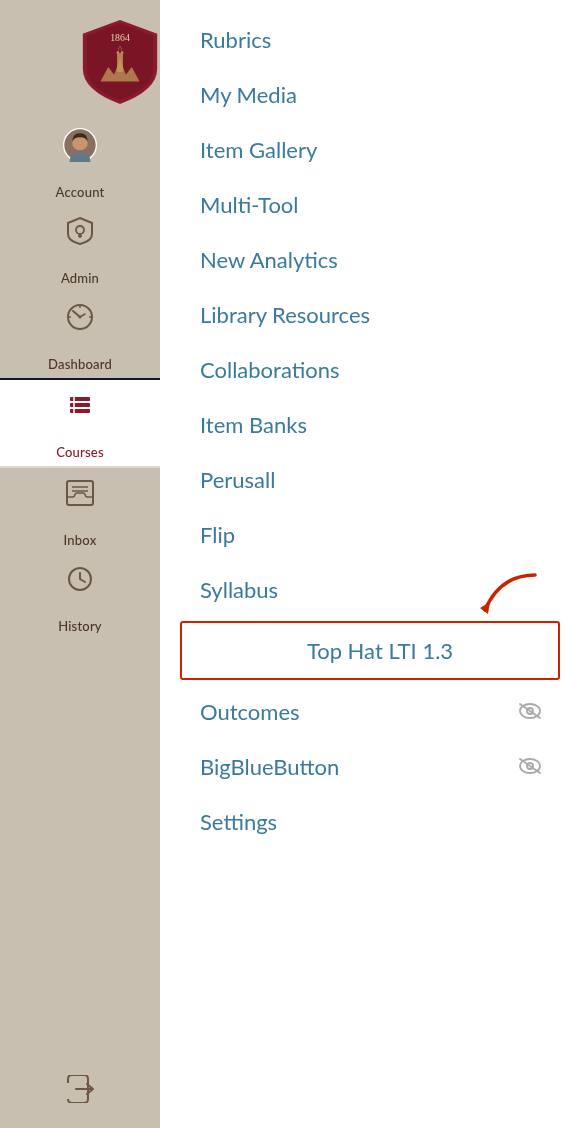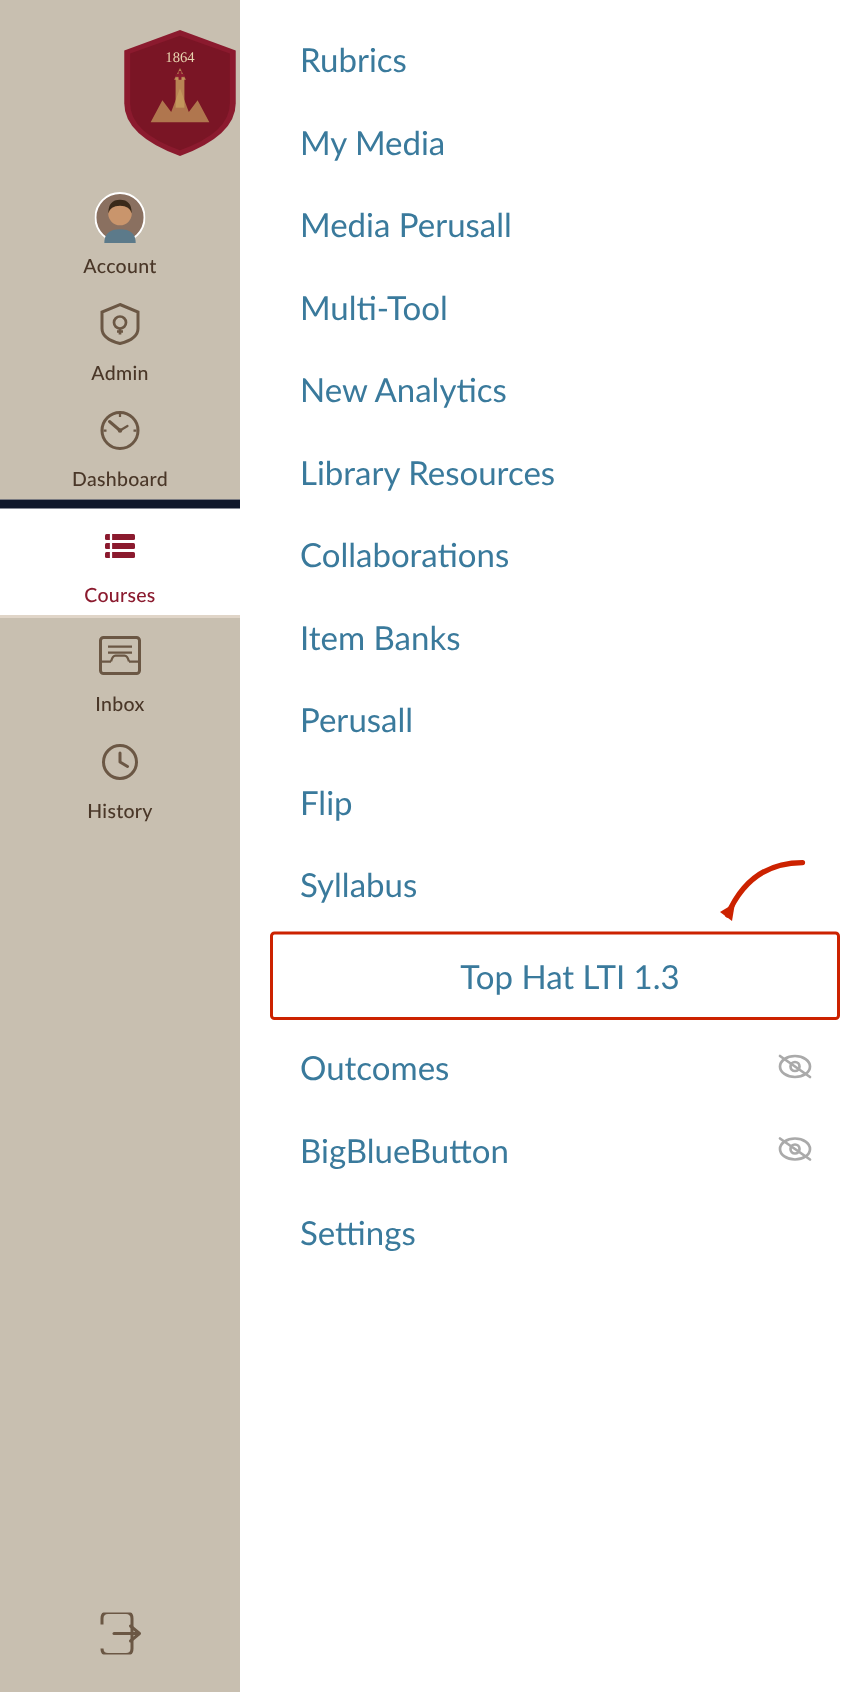--- a/index.html
+++ b/index.html
@@ -34,37 +34,37 @@
     }
 
     .shield-logo {
       width: 80px;
       height: 88px;
     }
 
     .sidebar-label {
       font-size: 13px;
       color: #4a3728;
-      margin-top: 5px;
+      margin-top: 20px;
       font-weight: 500;
       letter-spacing: 0.2px;
     }
 
     .sidebar-item {
       display: flex;
       flex-direction: column;
       align-items: center;
       padding: 8px 0 6px;
       width: 100%;
       cursor: pointer;
     }
 
     .sidebar-item.active {
       background: #fff;
-      border-top: 6px solid #0f172a;
+      border-top: 2px solid #0f172a;
       border-bottom: 2px solid #e0d5c8;
     }
 
     .sidebar-item.active .sidebar-label {
       color: #8b1a2e;
     }
 
     .icon-box {
       width: 34px;
       height: 34px;
@@ -237,21 +237,21 @@
 
     <li class="nav-item">
       <span class="nav-item-label">Rubrics</span>
     </li>
 
     <li class="nav-item">
       <span class="nav-item-label">My Media</span>
     </li>
 
     <li class="nav-item">
-      <span class="nav-item-label">Media Perusall</span>
+      <span class="nav-item-label">Item Gallery</span>
     </li>
 
     <li class="nav-item">
       <span class="nav-item-label">Multi-Tool</span>
     </li>
 
     <li class="nav-item">
       <span class="nav-item-label">New Analytics</span>
     </li>
 

